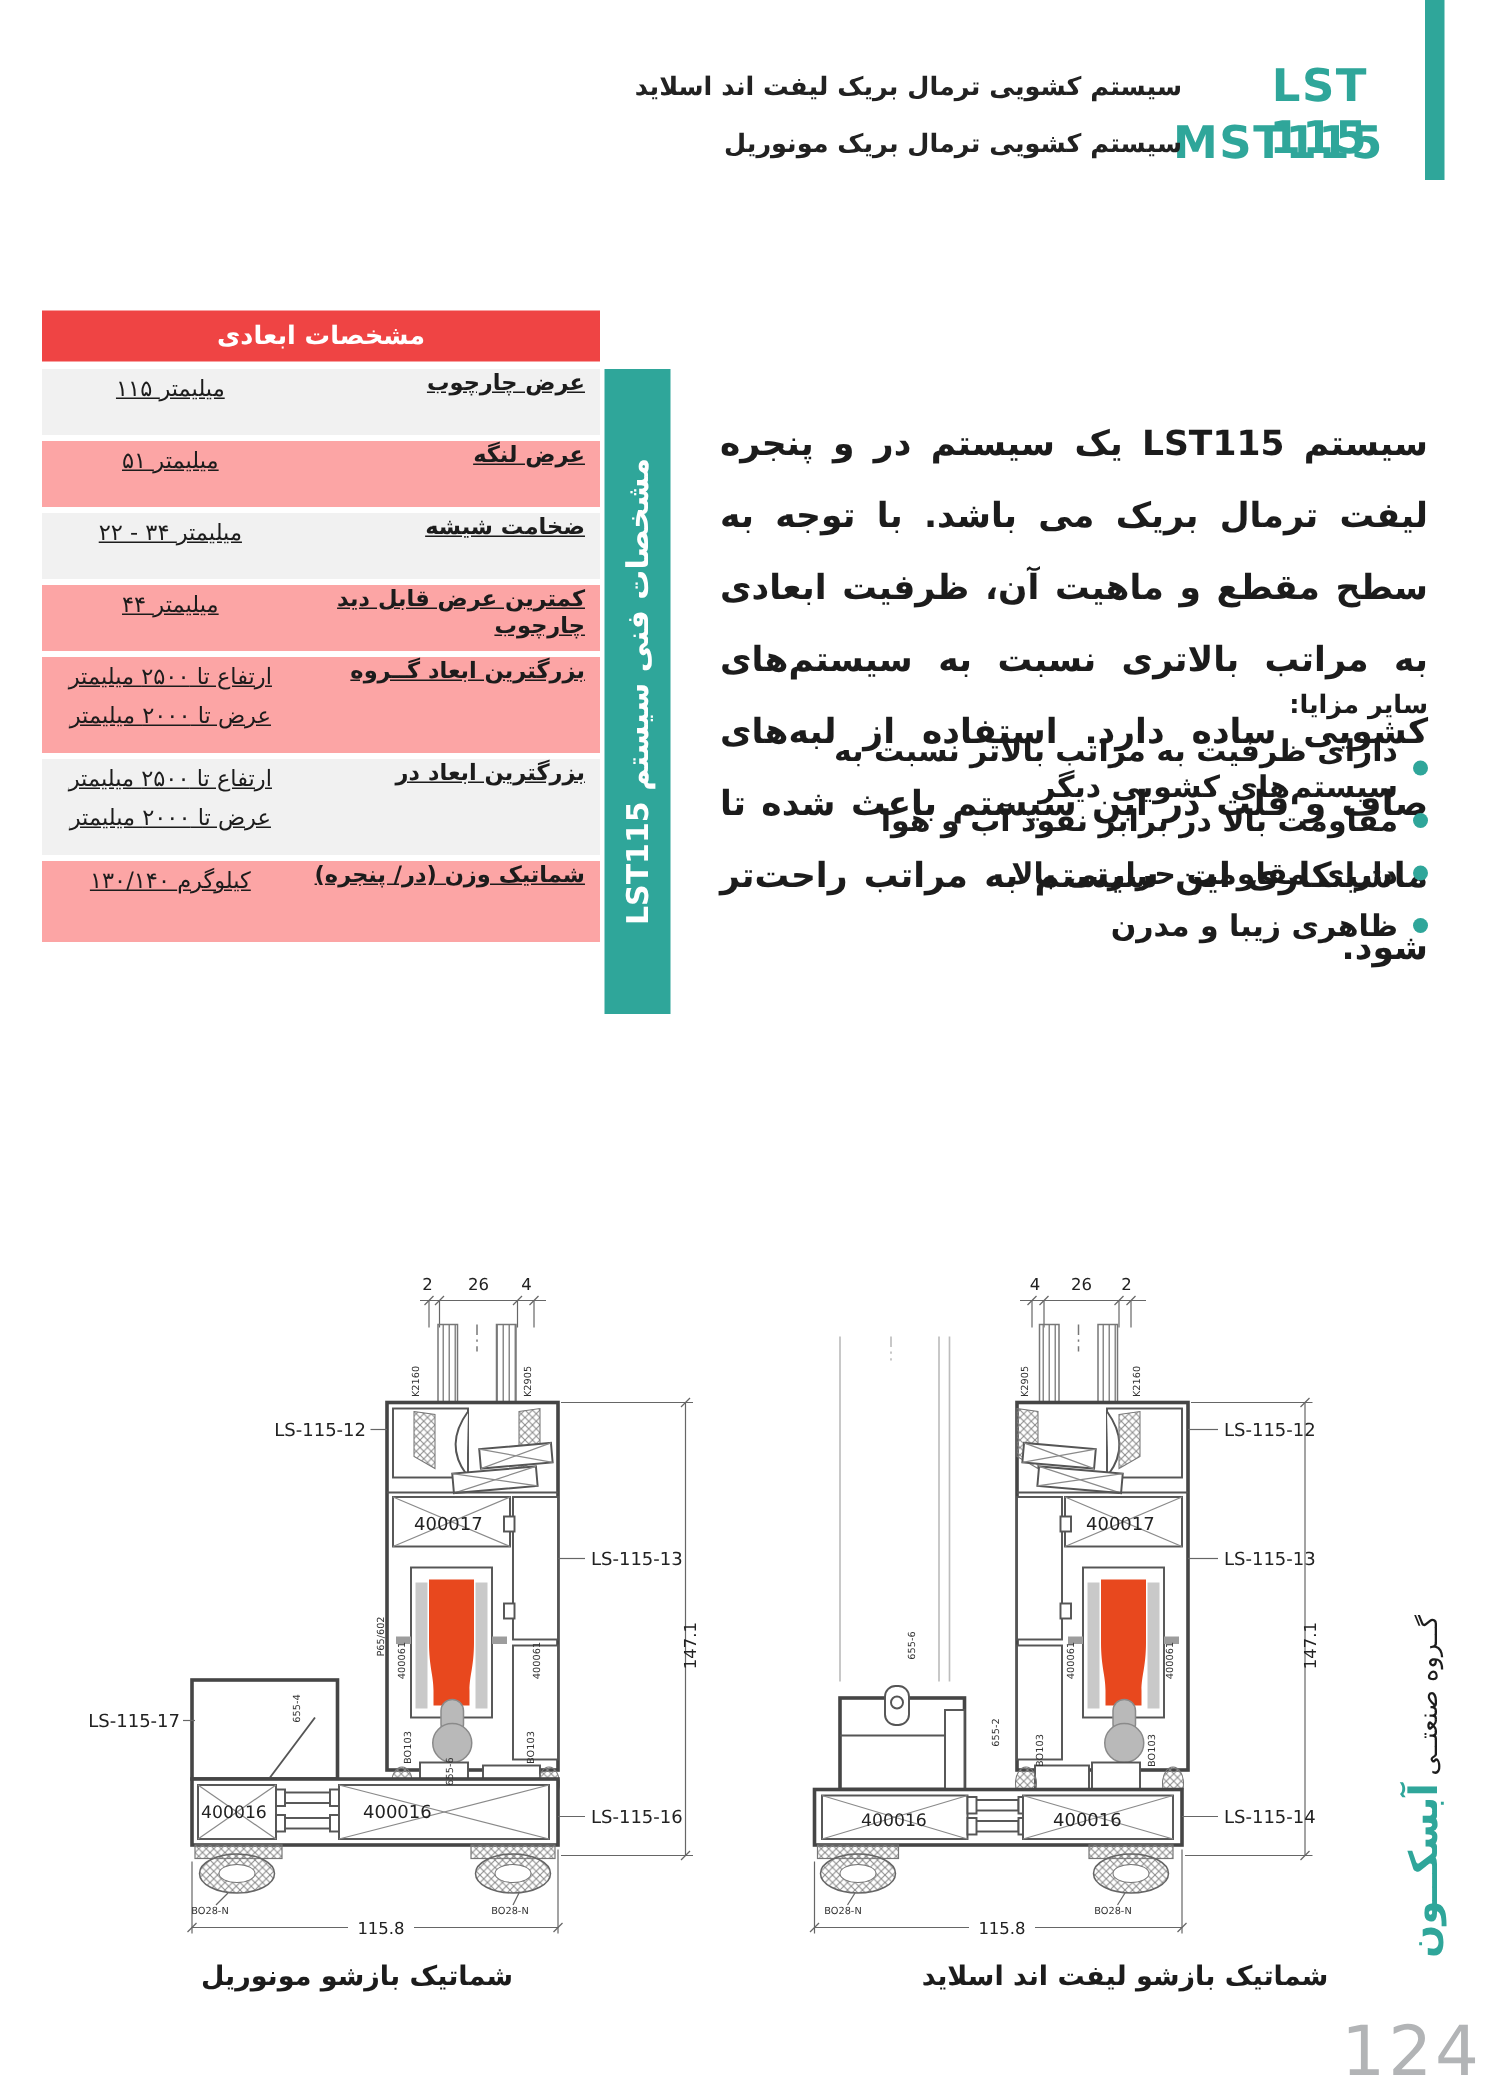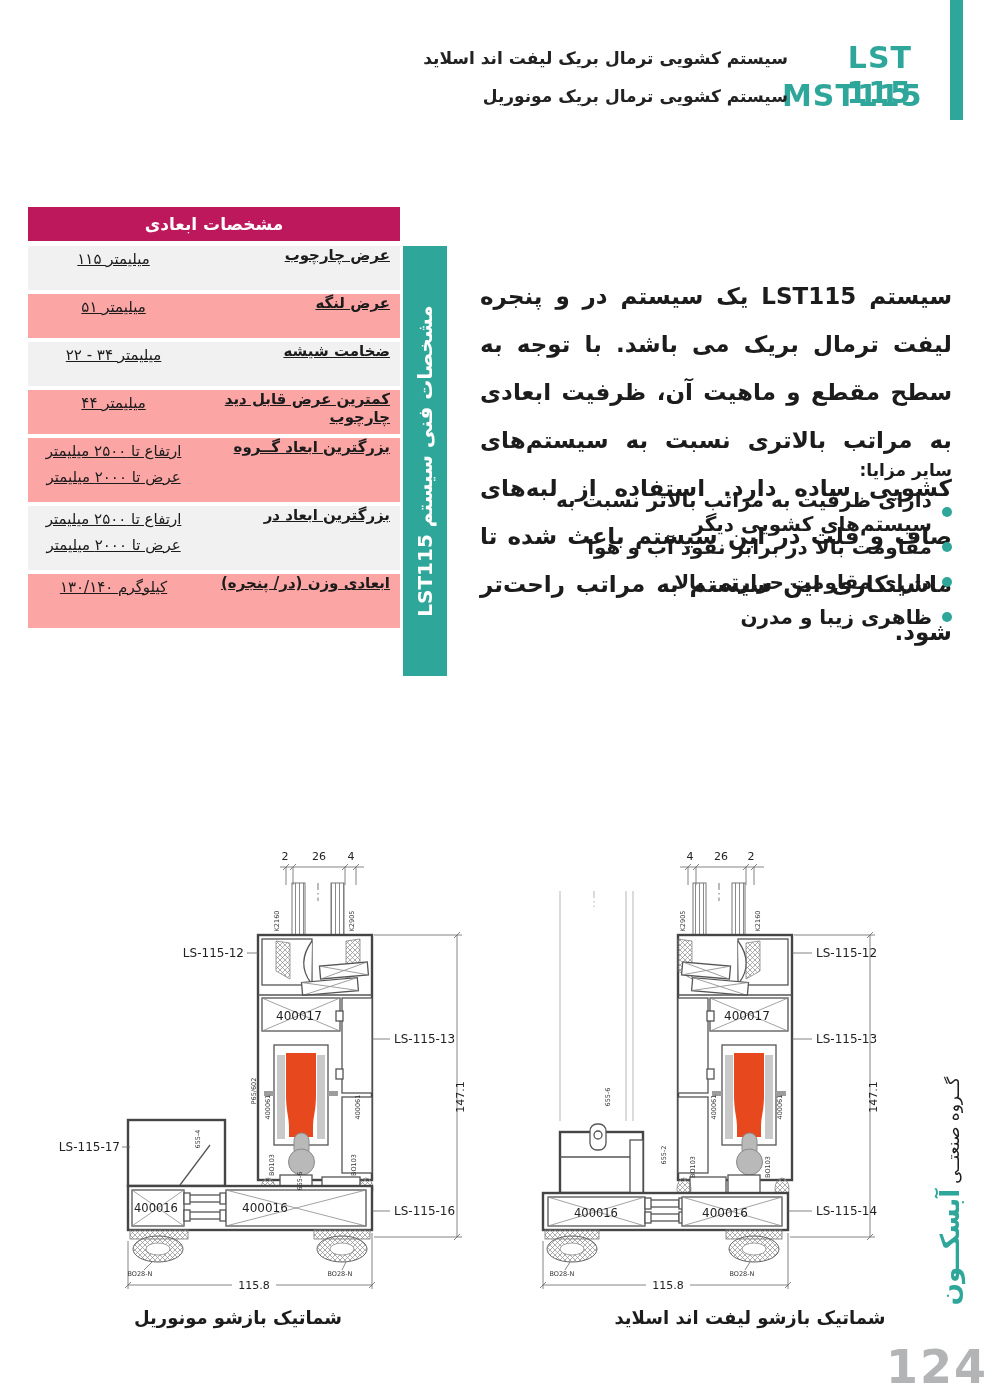--- a/index.html
+++ b/index.html
@@ -7,21 +7,21 @@
        font-family:"DejaVu Sans",sans-serif;overflow:hidden;color:#1c1c1c;}
   .abs{position:absolute;}
 
   
   .accent-bar{left:950px;top:0;width:13px;height:120px;background:#2FA69A;}
   .title-en{font-weight:bold;color:#2FA69A;font-size:30px;letter-spacing:1px;text-align:right;width:130px;}
   .title-fa{font-weight:bold;font-size:17px;color:#222;text-align:right;width:420px;direction:rtl;}
 
   
   .spec{left:28px;top:207px;width:372px;}
-  .spec-head{height:34px;background:#be185d;color:#fff;font-weight:bold;font-size:17px;
+  .spec-head{height:34px;background:#ef4444;color:#fff;font-weight:bold;font-size:17px;
              display:flex;align-items:center;justify-content:center;direction:rtl;}
   .row{display:flex;margin-top:4px;align-items:flex-start;text-decoration:underline;}
   .row.light{background:#F1F1F1;}
   .row.dark{background:#fca5a5;}
   .h1r{height:44px;} .h2r{height:64px;} .h3r{height:54px;}
   .cell-val{width:46%;text-align:center;font-size:15px;direction:ltr;line-height:26px;}
   .cell-label{width:54%;text-align:right;font-weight:bold;font-size:15px;direction:rtl;padding-left:4px;box-sizing:border-box;padding-right:10px;}
   .banner{left:403px;top:246px;width:44px;height:430px;background:#2FA69A;}
   .banner-text{position:absolute;width:430px;height:44px;left:-193px;top:193px;
                transform:rotate(-90deg);color:#fff;font-weight:bold;font-size:20px;
@@ -48,21 +48,21 @@
   .ghost{stroke:#bdbdbd;stroke-width:1.1;fill:none;}
   .caption{width:440px;text-align:center;font-weight:bold;font-size:18px;direction:rtl;}
   .cap-left{left:18px;top:1307px;}
   .cap-right{left:530px;top:1307px;}
 
   
   .brand{left:820px;top:1176px;width:260px;height:30px;transform:rotate(-90deg);
          text-align:center;white-space:nowrap;direction:rtl;}
   .brand .grp{font-size:17px;color:#1c1c1c;letter-spacing:1px;}
   .brand .nm{font-size:26px;color:#2FA69A;font-weight:bold;}
-  .pagenum{right:12px;top:1340px;font-size:46px;color:#b2b4b6;font-weight:700;letter-spacing:2px;}
+  .pagenum{right:12px;top:1340px;font-size:46px;color:#b2b4b6;font-weight:400;letter-spacing:2px;}
 </style>
 </head>
 <body>
 
 <div class="abs accent-bar"></div>
 <div class="abs title-en" style="right:88px;top:40px;">LST 115</div>
 <div class="abs title-fa" style="right:212px;top:48px;">سیستم کشویی ترمال بریک لیفت اند اسلاید</div>
 <div class="abs title-en" style="right:88px;top:78px;">MST115</div>
 <div class="abs title-fa" style="right:212px;top:86px;">سیستم کشویی ترمال بریک مونوریل</div>
 
@@ -93,21 +93,21 @@
   </div>
   <div class="row light h2r">
     <div class="cell-val">
       <div style="direction:rtl">ارتفاع تا ۲۵۰۰ میلیمتر</div>
       <div style="direction:rtl">عرض تا ۲۰۰۰ میلیمتر</div>
     </div>
     <div class="cell-label">بزرگترین ابعاد در</div>
   </div>
   <div class="row dark h3r">
     <div class="cell-val">۱۳۰/۱۴۰ کیلوگرم</div>
-    <div class="cell-label">ابعادی وزن (در/ پنجره)</div>
+    <div class="cell-label">شماتیک وزن (در/ پنجره)</div>
   </div>
 </div>
 <div class="abs banner">
   <div class="banner-text">مشخصات فنی سیستم LST115</div>
 </div>
 
 <div class="abs desc">سیستم LST115 یک سیستم در و پنجره لیفت ترمال بریک می باشد. با توجه به سطح مقطع و ماهیت آن، ظرفیت ابعادی به مراتب بالاتری نسبت به سیستم‌های کشویی ساده دارد. استفاده از لبه‌های صاف و فلت در این سیستم باعث شده تا ماشینکاری این سیستم به مراتب راحت‌تر شود.</div>
 <div class="abs adv-head">سایر مزایا:</div>
 <div class="abs adv-list">
   <div class="adv-item">

